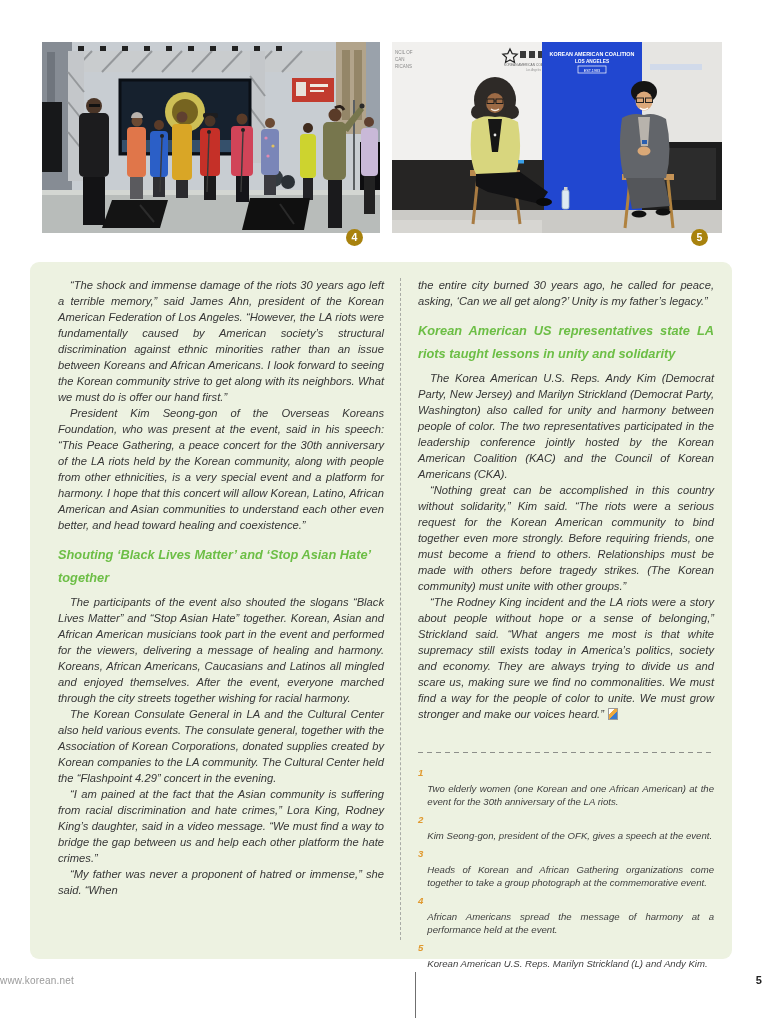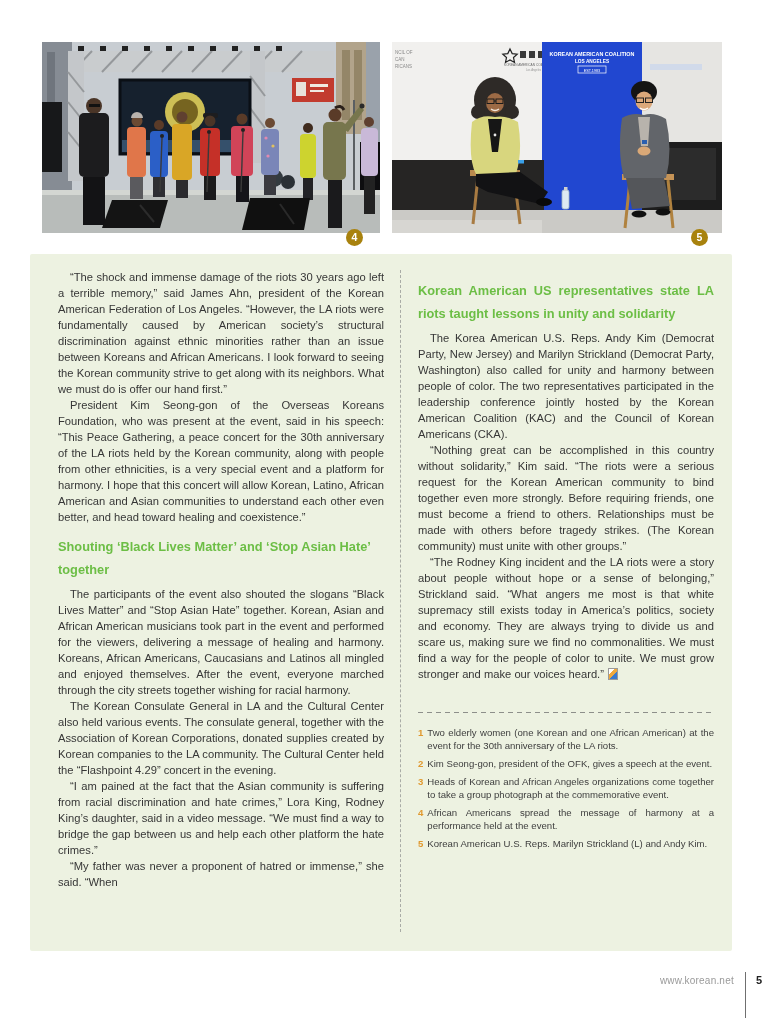--- a/index.html
+++ b/index.html
@@ -13,22 +13,22 @@
   .photo-left  { left:42px;  top:42px; width:338px; height:191px; }
   .photo-right { left:392px; top:42px; width:330px; height:191px; }
   .badge {
     position:absolute; width:17px; height:17px; border-radius:50%;
     background:#a8820e; color:#fff; font-size:10.5px; font-weight:bold;
     text-align:center; line-height:17px; z-index:5;
   }
   .badge-4 { left:346px; top:229px; }
   .badge-5 { left:691px; top:229px; }
   .green-box {
-    position:absolute; left:30px; top:254px; width:702px; height:697px;
-    background:#edf2e1; border-radius:2px;
+    position:absolute; left:30px; top:262px; width:702px; height:697px;
+    background:#edf2e1; border-radius:9px;font-style:italic;
   }
   .col { position:absolute; top:15px; }
   .col-left  { left:28px;  width:326px; }
   .col-right { left:388px; width:296px; }
   .divider {
     position:absolute; left:370px; top:16px; height:662px; width:0;
     border-left:1px dashed #a9aca6;
   }
   .body-p {
     font-size:11.2px; line-height:16px; text-align:justify; color:#363636;
@@ -48,24 +48,24 @@
   .captions { margin-top:30px; }
   .caption-rule {
     height:1px; width:100%; margin-bottom:13px;
     background:repeating-linear-gradient(90deg,#8d8f8a 0 5px,transparent 5px 9px);
   }
   .caption-item {
     display:flex; font-size:9.6px; line-height:13px; color:#3e3e3e;
     margin-bottom:5px;
   }
   .cap-num { font-weight:bold; color:#e0992f; margin-right:4px; flex:none; }
-  .cap-text { flex:1; text-align:justify; }
+  .cap-text { flex:1; text-align:justify;margin-top:16px; }
   .footer {
     position:absolute; left:0; top:972px; width:762px;
-    display:flex; justify-content:flex-end; align-items:flex-start;
+    display:flex; justify-content:space-between; align-items:flex-start;
   }
   .footer-url { font-size:10px; color:#9a9a9a; margin-right:11px; margin-top:3px; letter-spacing:.2px; }
   .footer-bar { width:1px; height:46px; background:#6f6f6f; }
   .footer-page { font-size:11px; font-weight:bold; color:#222; margin-left:10px; margin-top:2px; }
 </style>
 </head>
 <body>
 
 <div class="page">
 
@@ -281,38 +281,39 @@
       <h3 class="col-h">Shouting ‘Black Lives Matter’ and ‘Stop Asian Hate’ together</h3>
       <p class="body-p">The participants of the event also shouted the slogans “Black Lives Matter” and “Stop Asian Hate” together. Korean, Asian and African American musicians took part in the event and performed for the viewers, delivering a message of healing and harmony. Koreans, African Americans, Caucasians and Latinos all mingled and enjoyed themselves. After the event, everyone marched through the city streets together wishing for racial harmony.</p>
       <p class="body-p">The Korean Consulate General in LA and the Cultural Center also held various events. The consulate general, together with the Association of Korean Corporations, donated supplies created by Korean companies to the LA community. The Cultural Center held the “Flashpoint 4.29” concert in the evening.</p>
       <p class="body-p">“I am pained at the fact that the Asian community is suffering from racial discrimination and hate crimes,” Lora King, Rodney King’s daughter, said in a video message. “We must find a way to bridge the gap between us and help each other platform the hate crimes.”</p>
       <p class="body-p">“My father was never a proponent of hatred or immense,” she said. “When</p>
     </div>
 
     <div class="divider"></div>
 
     <div class="col col-right">
+      <p class="body-p no-indent">the entire city burned 30 years ago, he called for peace, asking, ‘Can we all get along?’ Unity is my father’s legacy.”</p>
       <h3 class="col-h justify-h">Korean American US representatives state LA riots taught lessons in unity and solidarity</h3>
       <p class="body-p">The Korea American U.S. Reps. Andy Kim (Democrat Party, New Jersey) and Marilyn Strickland (Democrat Party, Washington) also called for unity and harmony between people of color. The two representatives participated in the leadership conference jointly hosted by the Korean American Coalition (KAC) and the Council of Korean Americans (CKA).</p>
       <p class="body-p">“Nothing great can be accomplished in this country without solidarity,” Kim said. “The riots were a serious request for the Korean American community to bind together even more strongly. Before requiring friends, one must become a friend to others. Relationships must be made with others before tragedy strikes. (The Korean community) must unite with other groups.”</p>
       <p class="body-p"><span>“The Rodney King incident and the LA riots were a story about people without hope or a sense of belonging,” Strickland said. “What angers me most is that white supremacy still exists today in America’s politics, society and economy. They are always trying to divide us and scare us, making sure we find no commonalities. We must find a way for the people of color to unite. We must grow stronger and make our voices heard.”</span><span class="end-mark"></span></p>
 
       <div class="captions">
         <div class="caption-rule"></div>
         <div class="caption-item">
           <span class="cap-num">1</span>
           <span class="cap-text">Two elderly women (one Korean and one African American) at the event for the 30th anniversary of the LA riots.</span>
         </div>
         <div class="caption-item">
           <span class="cap-num">2</span>
           <span class="cap-text">Kim Seong-gon, president of the OFK, gives a speech at the event.</span>
         </div>
         <div class="caption-item">
           <span class="cap-num">3</span>
-          <span class="cap-text">Heads of Korean and African Angeles organizations come together to take a group photograph at the commemorative event.</span>
+          <span class="cap-text">Heads of Korean and African Gathering organizations come together to take a group photograph at the commemorative event.</span>
         </div>
         <div class="caption-item">
           <span class="cap-num">4</span>
           <span class="cap-text">African Americans spread the message of harmony at a performance held at the event.</span>
         </div>
         <div class="caption-item">
           <span class="cap-num">5</span>
           <span class="cap-text">Korean American U.S. Reps. Marilyn Strickland (L) and Andy Kim.</span>
         </div>
       </div>

